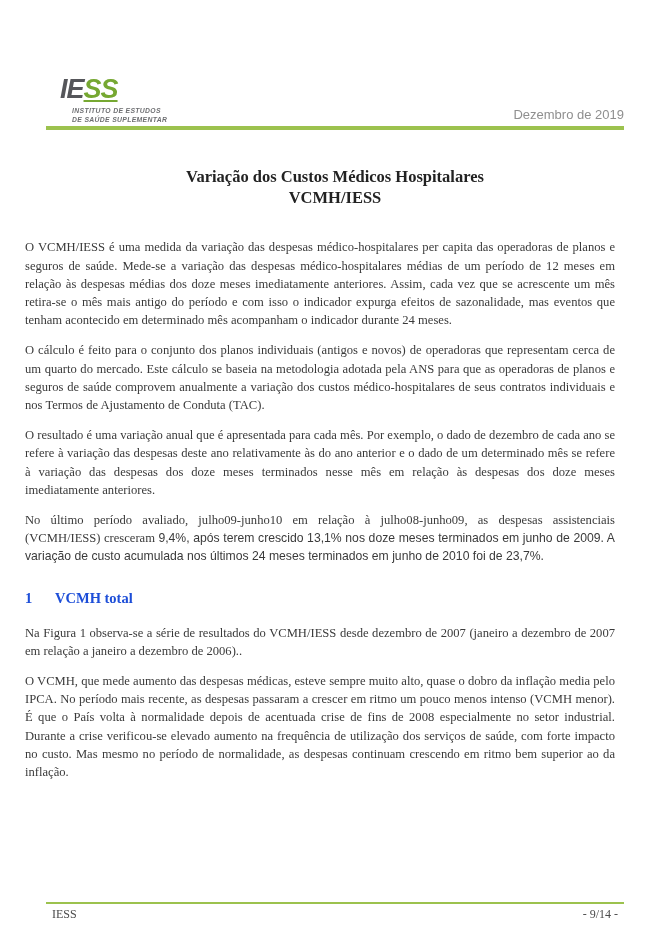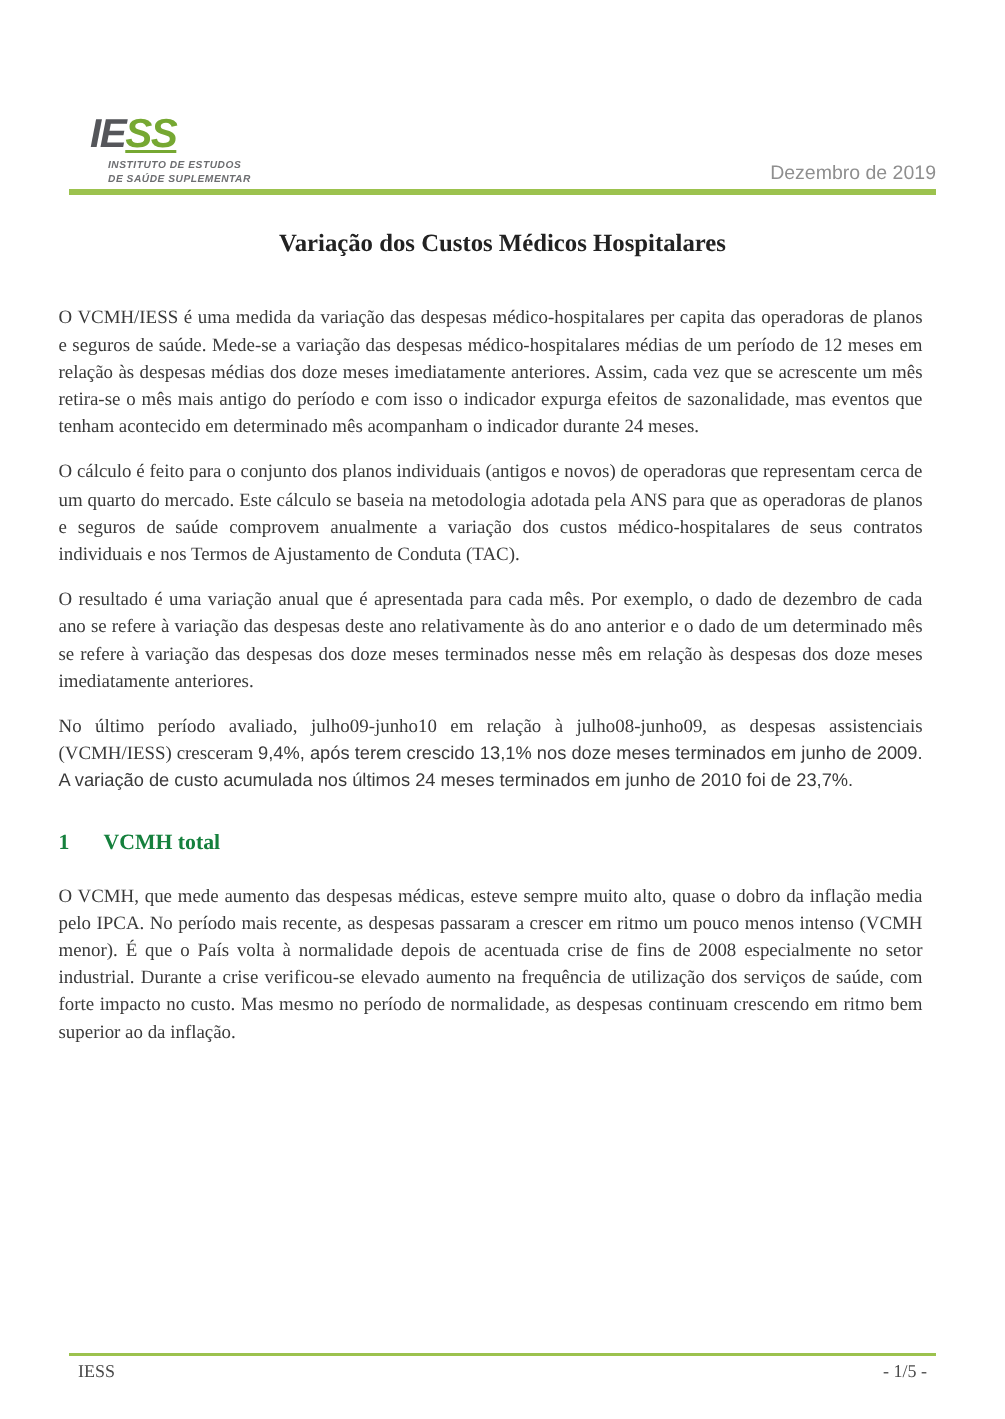--- a/index.html
+++ b/index.html
@@ -46,35 +46,35 @@
   }
   .header-rule{
     height:4px;background:var(--accent-green);
     margin:2px 46px 0 46px;border:0;
   }
 
   
   .doc-title{
     text-align:center;
     font-weight:bold;font-size:16.5px;line-height:21px;
-    margin:21px 55px 0 55px;
+    margin:36px 55px 0 55px;
     color:#222;
   }
 
   
-  .body-text{margin:30px 55px 0 39px;}
+  .body-text{margin:30px 55px 0 25px;}
   .body-text p{
     font-size:12.6px;line-height:18.2px;
     text-align:justify;
     margin-bottom:12px;
     color:var(--text);
   }
   .sans-run{font-family:"Liberation Sans","DejaVu Sans",sans-serif;font-size:12.2px;}
   .section-heading{
-    font-weight:bold;font-size:14.5px;color:#15803d;
+    font-weight:bold;font-size:14.5px;color:#1d4ed8;
     margin:24px 0 17px 0;
   }
   .section-heading .sec-num{display:inline-block;min-width:30px;}
 
   
   .footer{position:absolute;left:0;right:0;top:826px;}
   .footer-rule{height:2px;background:var(--accent-green);margin:0 46px;border:0;}
   .footer-row{
     display:flex;justify-content:space-between;
     margin:3px 52px 0 52px;
@@ -95,36 +95,38 @@
         <div>INSTITUTO DE ESTUDOS</div>
         <div>DE SAÚDE SUPLEMENTAR</div>
       </div>
     </div>
     <div class="header-date">Dezembro de 2019</div>
   </div>
   <div class="header-rule"></div>
 
   <div class="doc-title">
     <div>Variação dos Custos Médicos Hospitalares</div>
+    <div>VCMH/IESS</div>
   </div>
 
   <div class="body-text">
     <p>O VCMH/IESS é uma medida da variação das despesas médico-hospitalares per capita das operadoras de planos e seguros de saúde. Mede-se a variação das despesas médico-hospitalares médias de um período de 12 meses em relação às despesas médias dos doze meses imediatamente anteriores. Assim, cada vez que se acrescente um mês retira-se o mês mais antigo do período e com isso o indicador expurga efeitos de sazonalidade, mas eventos que tenham acontecido em determinado mês acompanham o indicador durante 24 meses.</p>
     <p>O cálculo é feito para o conjunto dos planos individuais (antigos e novos) de operadoras que representam cerca de um quarto do mercado. Este cálculo se baseia na metodologia adotada pela ANS para que as operadoras de planos e seguros de saúde comprovem anualmente a variação dos custos médico-hospitalares de seus contratos individuais e nos Termos de Ajustamento de Conduta (TAC).</p>
     <p>O resultado é uma variação anual que é apresentada para cada mês. Por exemplo, o dado de dezembro de cada ano se refere à variação das despesas deste ano relativamente às do ano anterior e o dado de um determinado mês se refere à variação das despesas dos doze meses terminados nesse mês em relação às despesas dos doze meses imediatamente anteriores.</p>
     <p><span>No último período avaliado, julho09-junho10 em relação à julho08-junho09, as despesas assistenciais (VCMH/IESS) cresceram </span><span class="sans-run">9,4%, após terem crescido 13,1% nos doze meses terminados em junho de 2009. A variação de custo acumulada nos últimos 24 meses terminados em junho de 2010 foi de 23,7%.</span></p>
 
     <div class="section-heading">
       <span class="sec-num">1</span><span>VCMH total</span>
     </div>
 
+    <p>Na Figura 1 observa-se a série de resultados do VCMH/IESS desde dezembro de 2007 (janeiro a dezembro de 2007 em relação a janeiro a dezembro de 2006)..</p>
     <p>O VCMH, que mede aumento das despesas médicas, esteve sempre muito alto, quase o dobro da inflação media pelo IPCA. No período mais recente, as despesas passaram a crescer em ritmo um pouco menos intenso (VCMH menor). É que o País volta à normalidade depois de acentuada crise de fins de 2008 especialmente no setor industrial. Durante a crise verificou-se elevado aumento na frequência de utilização dos serviços de saúde, com forte impacto no custo. Mas mesmo no período de normalidade, as despesas continuam crescendo em ritmo bem superior ao da inflação.</p>
   </div>
 
   <div class="footer">
     <div class="footer-rule"></div>
     <div class="footer-row">
       <span>IESS</span>
-      <span>- 1/5 -</span>
+      <span>- 9/14 -</span>
     </div>
   </div>
 
 </div>
 
 </body></html>

